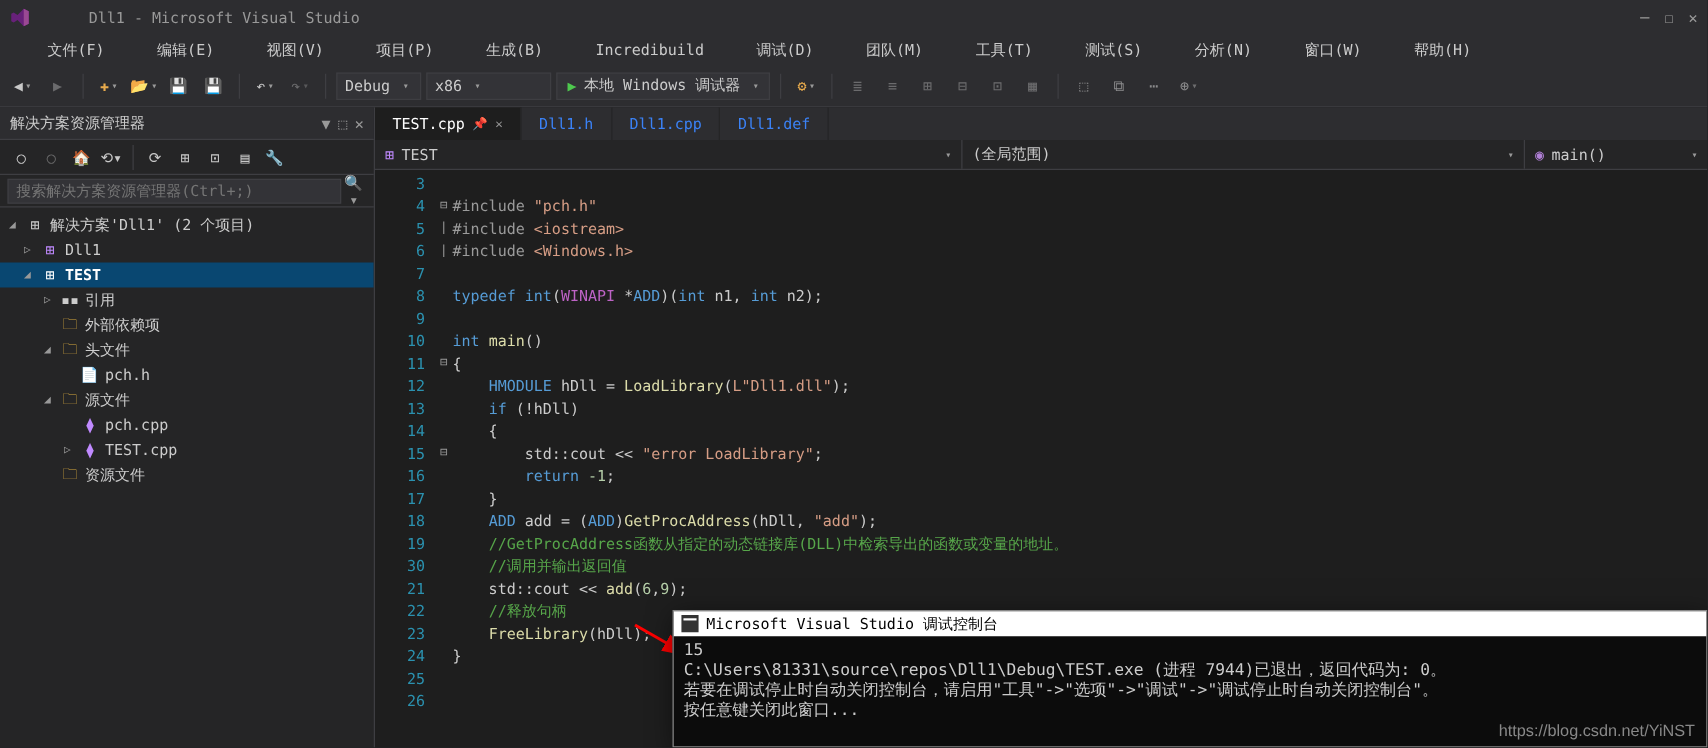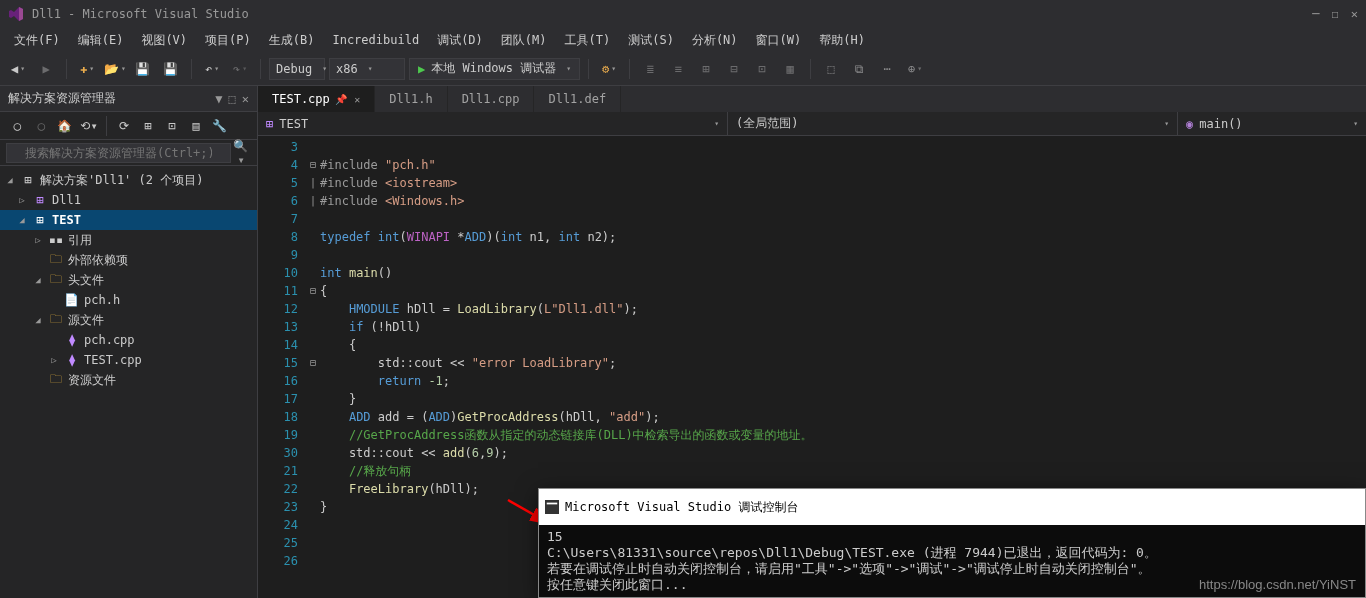--- a/index.html
+++ b/index.html
@@ -1,71 +1,71 @@
 <!DOCTYPE html>
 <html><head>
 <meta charset="utf-8">
 <style>
 * { margin:0; padding:0; box-sizing:border-box; font-family:"Microsoft YaHei",Consolas,monospace; font-size:12px; }
 body { background:#2d2d30; color:#ccc; width:1366px; height:598px; overflow:hidden; position:relative; }
 .titlebar { height:28px; background:#2d2d30; display:flex; align-items:center; padding:0 8px; gap:8px; }
 .titlebar .logo { width:16px; height:16px; display:flex; align-items:center; justify-content:center; }
-.titlebar .title { color:#999; font-size:12px; }
+.titlebar .title { color:#999; font-size:12px;margin-left:39px; }
 .titlebar .wbtns { margin-left:auto; display:flex; gap:12px; color:#999; }
 .titlebar .wbtns span { cursor:pointer; }
 .menubar { height:24px; display:flex; align-items:center; padding:0 6px; gap:2px; background:#2d2d30; }
-.menubar div { padding:3px 8px; color:#ccc; cursor:pointer; }
+.menubar div { padding:3px 8px; color:#ccc; cursor:pointer;margin-left:24px; }
 .toolbar { height:34px; display:flex; align-items:center; padding:0 6px; gap:4px; background:#2d2d30; border-bottom:1px solid #3e3e42; }
 .tbtn { width:24px; height:24px; display:flex; align-items:center; justify-content:center; color:#c8c8c8; cursor:pointer; }
 .tbtn.dd::after { content:"▾"; font-size:8px; margin-left:2px; color:#999; }
 .tsep { width:1px; height:20px; background:#3e3e42; margin:0 4px; }
 .combo { height:22px; background:#333337; border:1px solid #3e3e42; display:flex; align-items:center; padding:0 6px; color:#ccc; gap:10px; }
 .combo::after { content:"▾"; font-size:8px; color:#999; }
 .runbtn { height:22px; background:#333337; border:1px solid #3e3e42; display:flex; align-items:center; padding:0 8px; color:#ccc; gap:6px; }
 .runbtn .play { color:#4ec94e; }
 .runbtn::after { content:"▾"; font-size:8px; color:#999; margin-left:4px; }
 .main { display:flex; height:calc(598px - 28px - 24px - 34px); }
-.sidebar { width:258px; background:#252526; border-right:1px solid #3e3e42; display:flex; flex-direction:column; }
+.sidebar { width:300px; background:#252526; border-right:1px solid #3e3e42; display:flex; flex-direction:column; }
 .panelhdr { height:26px; background:#2d2d30; display:flex; align-items:center; padding:0 8px; color:#ccc; border-bottom:1px solid #3e3e42; }
 .panelhdr .ctrls { margin-left:auto; display:flex; gap:6px; color:#999; font-size:10px; }
 .panelhdr .ctrls span { cursor:pointer; }
 .sbtoolbar { height:28px; display:flex; align-items:center; padding:0 6px; gap:2px; border-bottom:1px solid #3e3e42; }
 .sbbtn { width:22px; height:22px; display:flex; align-items:center; justify-content:center; color:#c8c8c8; cursor:pointer; }
 .searchbox { height:26px; display:flex; align-items:center; padding:0 6px; border-bottom:1px solid #3e3e42; }
-.searchbox input { flex:1; background:#333337; border:1px solid #3e3e42; color:#999; padding:2px 18px; height:20px; outline:none; }
+.searchbox input { flex:1; background:#333337; border:1px solid #3e3e42; color:#999; padding:2px 6px; height:20px; outline:none; }
 .searchbox .mag { width:20px; color:#999; text-align:center; }
 .tree { flex:1; overflow:auto; padding:4px 0; }
 .tnode { display:flex; align-items:center; height:20px; padding:0 4px; cursor:pointer; gap:4px; }
 .tnode.sel { background:#094771; color:#fff; }
 .tnode .arr { width:12px; font-size:9px; color:#999; text-align:center; }
 .tnode .ico { width:16px; text-align:center; }
 .tnode .lbl { white-space:nowrap; }
 .tnode.bold .lbl { font-weight:bold; }
 .ind1 { padding-left:16px; } .ind2 { padding-left:32px; } .ind3 { padding-left:48px; }
 .editor { flex:1; display:flex; flex-direction:column; background:#1e1e1e; }
 .tabs { height:26px; display:flex; align-items:stretch; background:#2d2d30; }
-.tab { display:flex; align-items:center; padding:0 14px; color:#a3a3a3; cursor:pointer; gap:6px; border-right:1px solid #252526; }
+.tab { display:flex; align-items:center; padding:0 14px; color:#3b82f6; cursor:pointer; gap:6px; border-right:1px solid #252526; }
 .tab.active { background:#1e1e1e; color:#fff; }
 .tab .pin { font-size:10px; color:#999; }
 .tab .cls { font-size:10px; color:#999; }
 .navbar { height:24px; display:flex; align-items:center; background:#252526; border-bottom:1px solid #3e3e42; }
 .navcombo { display:flex; align-items:center; padding:0 8px; height:100%; color:#ccc; gap:6px; border-right:1px solid #3e3e42; cursor:pointer; }
 .navcombo:last-child { border-right:none; }
 .navcombo .dd { margin-left:auto; font-size:8px; color:#999; }
 .code { flex:1; display:flex; font-family:Consolas,monospace; font-size:14px; overflow:hidden; }
 .gutter { width:48px; background:#1e1e1e; text-align:right; padding:2px 8px 2px 0; color:#2b91af; user-select:none; }
 .gutter div { height:18px; line-height:18px; }
 .fold { width:14px; background:#1e1e1e; padding-top:2px; }
 .fold div { height:18px; line-height:18px; text-align:center; color:#999; font-size:10px; }
 .codelines { flex:1; padding:2px 0; background:#1e1e1e; position:relative; }
 .codelines .ln { height:18px; line-height:18px; white-space:pre; font-family:Consolas,"Microsoft YaHei",monospace; }
 .c-kw { color:#569cd6; } .c-type { color:#569cd6; } .c-str { color:#d69d85; } .c-cmt { color:#57a64a; } .c-num { color:#b5cea8; }
 .c-inc { color:#9b9b9b; } .c-macro { color:#bd63c5; } .c-fn { color:#dcdcaa; }
 .console { position:absolute; left:538px; top:488px; width:828px; height:110px; background:#0c0c0c; border:1px solid #888; box-shadow:0 4px 20px rgba(0,0,0,0.5); z-index:10; }
-.console .chdr { height:36px; background:#fff; color:#000; display:flex; align-items:center; padding:0 6px; gap:6px; font-size:12px; }
+.console .chdr { height:20px; background:#fff; color:#000; display:flex; align-items:center; padding:0 6px; gap:6px; font-size:12px; }
 .console .chdr .cico { width:14px; height:14px; }
 .console .cbody { padding:4px 8px; font-family:Consolas,SimSun,monospace; font-size:13px; color:#ccc; line-height:16px; white-space:pre; }
 .arrow { position:absolute; left:500px; top:492px; z-index:5; pointer-events:none; }
 .watermark { position:absolute; right:10px; bottom:6px; color:#888; font-size:13px; z-index:20; font-family:Arial; }
 </style>
 </head>
 <body>
 
 <div class="titlebar">
   <span class="logo">
@@ -103,24 +103,24 @@
   <div class="tbtn" style="opacity:.4">▶</div>
   <div class="tsep"></div>
   <div class="tbtn dd" style="color:#e8ab4d">✚</div>
   <div class="tbtn dd" style="color:#e8ab4d">📂</div>
   <div class="tbtn" style="color:#75beff">💾</div>
   <div class="tbtn" style="color:#75beff">💾</div>
   <div class="tsep"></div>
   <div class="tbtn dd">↶</div>
   <div class="tbtn dd" style="opacity:.4">↷</div>
   <div class="tsep"></div>
-  <div class="combo" style="width:56px">
+  <div class="combo" style="width:68px">
       <span>Debug</span>
     </div>
-  <div class="combo" style="width:76px">
+  <div class="combo" style="width:100px">
       <span>x86</span>
     </div>
   <div class="runbtn">
       <span class="play">▶</span>
       <span>本地 Windows 调试器</span>
     </div>
   <div class="tsep"></div>
   <div class="tbtn dd" style="color:#e8ab4d">⚙</div>
   <div class="tsep"></div>
   <div class="tbtn" style="opacity:.4">≣</div>
@@ -319,20 +319,21 @@
           <div class="ln"><span class="c-kw">int</span> <span class="c-fn">main</span>()</div>
           <div class="ln">{</div>
           <div class="ln">    <span class="c-type">HMODULE</span> hDll = <span class="c-fn">LoadLibrary</span>(<span class="c-str">L"Dll1.dll"</span>);</div>
           <div class="ln">    <span class="c-kw">if</span> (!hDll)</div>
           <div class="ln">    {</div>
           <div class="ln">        std::cout &lt;&lt; <span class="c-str">"error LoadLibrary"</span>;</div>
           <div class="ln">        <span class="c-kw">return</span> <span class="c-num">-1</span>;</div>
           <div class="ln">    }</div>
           <div class="ln">    <span class="c-type">ADD</span> add = (<span class="c-type">ADD</span>)<span class="c-fn">GetProcAddress</span>(hDll, <span class="c-str">"add"</span>);</div>
           <div class="ln">    <span class="c-cmt">//GetProcAddress函数从指定的动态链接库(DLL)中检索导出的函数或变量的地址。</span></div>
+          <div class="ln">    <span class="c-cmt">//调用并输出返回值</span></div>
           <div class="ln">    std::cout &lt;&lt; <span class="c-fn">add</span>(<span class="c-num">6</span>,<span class="c-num">9</span>);</div>
           <div class="ln">    <span class="c-cmt">//释放句柄</span></div>
           <div class="ln">    <span class="c-fn">FreeLibrary</span>(hDll);</div>
           <div class="ln">}</div>
         </div>
     </div>
   </div>
 
 </div>
 

